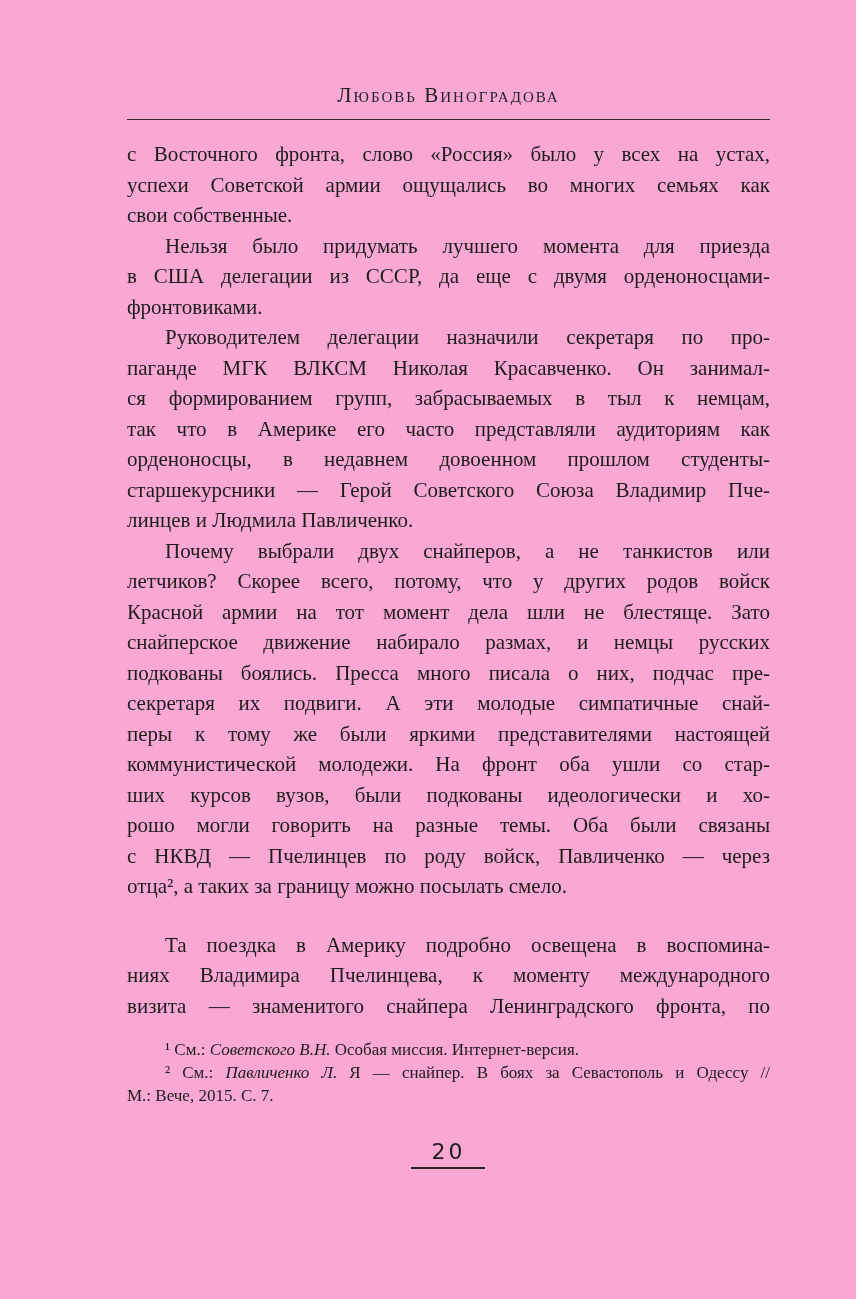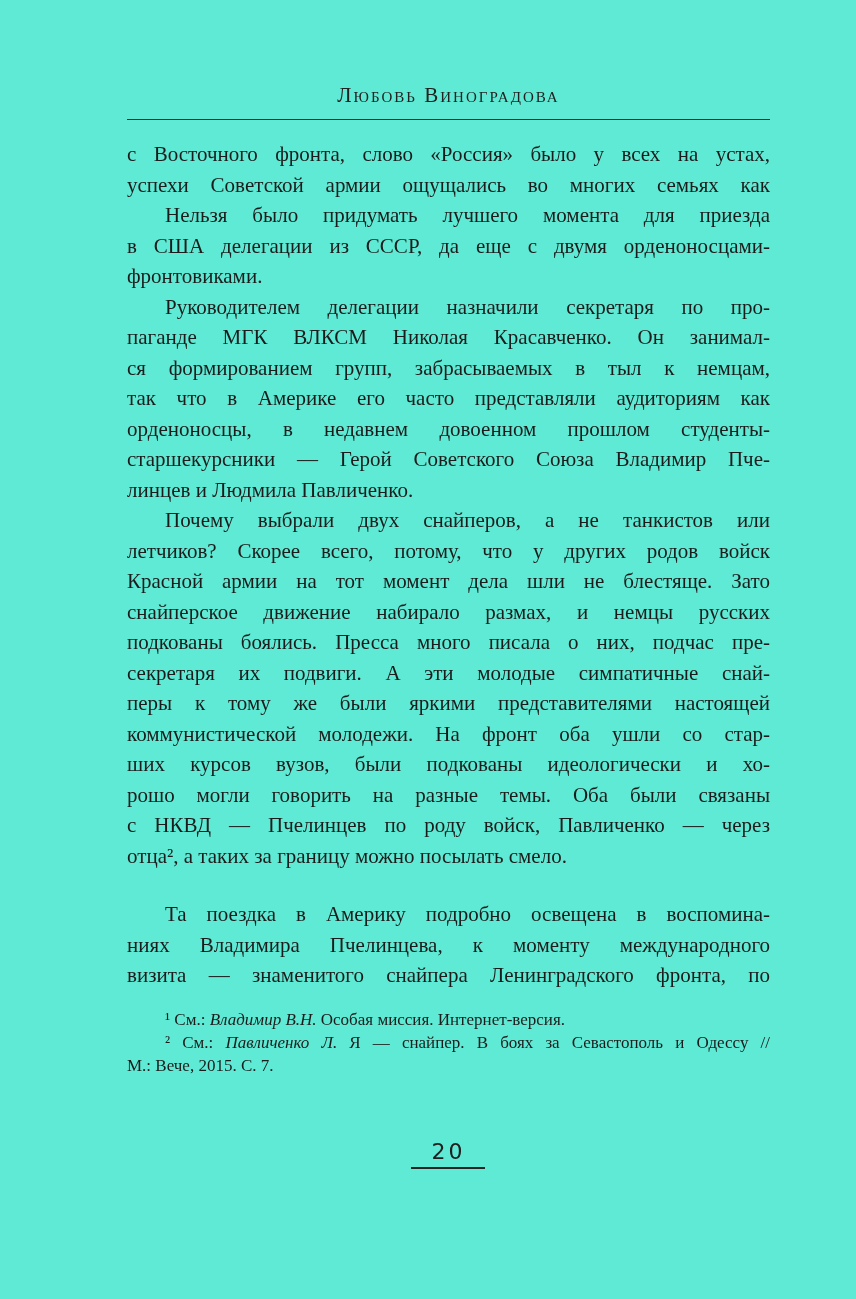--- a/index.html
+++ b/index.html
@@ -4,21 +4,21 @@
 <style>
   html, body { margin: 0; padding: 0; }
   body {
     width: 856px; height: 1299px;
     background: #ffffff;
     position: relative;
     font-family: "Liberation Serif", "DejaVu Serif", serif;
     color: #1c1c1c;
     overflow: hidden;
   }
-  .page { position: absolute; inset: 0; background: #5eead4; text-decoration: underline; }
+  .page { position: absolute; inset: 0; background: #f9a8d4; text-decoration: underline; }
 
   .running-header {
     position: absolute; left: 127px; top: 83px; width: 643px;
     text-align: center;
     font-variant: small-caps;
     font-size: 21px;
     letter-spacing: 2px;
     color: #222222;
     white-space: nowrap;
   }
@@ -67,20 +67,21 @@
 <div class="page">
 
   <div class="running-header">Любовь Виноградова</div>
   <div class="header-rule"></div>
 
   <main class="body-text">
 
     <div class="para">
       <div class="line">с Восточного фронта, слово «Россия» было у всех на устах,</div>
       <div class="line">успехи Советской армии ощущались во многих семьях как</div>
+      <div class="line last">свои собственные.</div>
     </div>
 
     <div class="para">
       <div class="line first">Нельзя было придумать лучшего момента для приезда</div>
       <div class="line">в США делегации из СССР, да еще с двумя орденоносцами-</div>
       <div class="line last">фронтовиками.</div>
     </div>
 
     <div class="para">
       <div class="line first">Руководителем делегации назначили секретаря по про-</div>
@@ -107,21 +108,21 @@
       <div class="line last">отца², а таких за границу можно посылать смело.</div>
     </div>
 
     <div class="para gap">
       <div class="line first">Та поездка в Америку подробно освещена в воспомина-</div>
       <div class="line">ниях Владимира Пчелинцева, к моменту международного</div>
       <div class="line">визита — знаменитого снайпера Ленинградского фронта, по</div>
     </div>
 
     <section class="footnotes">
-      <div class="fn-line first"><span>¹ См.: </span><span class="fn-author">Владимир В.Н.</span><span> Особая миссия. Интернет-версия.</span></div>
+      <div class="fn-line first"><span>¹ См.: </span><span class="fn-author">Советского В.Н.</span><span> Особая миссия. Интернет-версия.</span></div>
       <div class="fn-line first just"><span>² См.: </span><span class="fn-author">Павличенко Л.</span><span> Я — снайпер. В боях за Севастополь и Одессу //</span></div>
       <div class="fn-line">М.: Вече, 2015. С. 7.</div>
     </section>
 
   </main>
 
   <div class="footer-rule"></div>
   <div class="page-number">20</div>
 
 </div>

